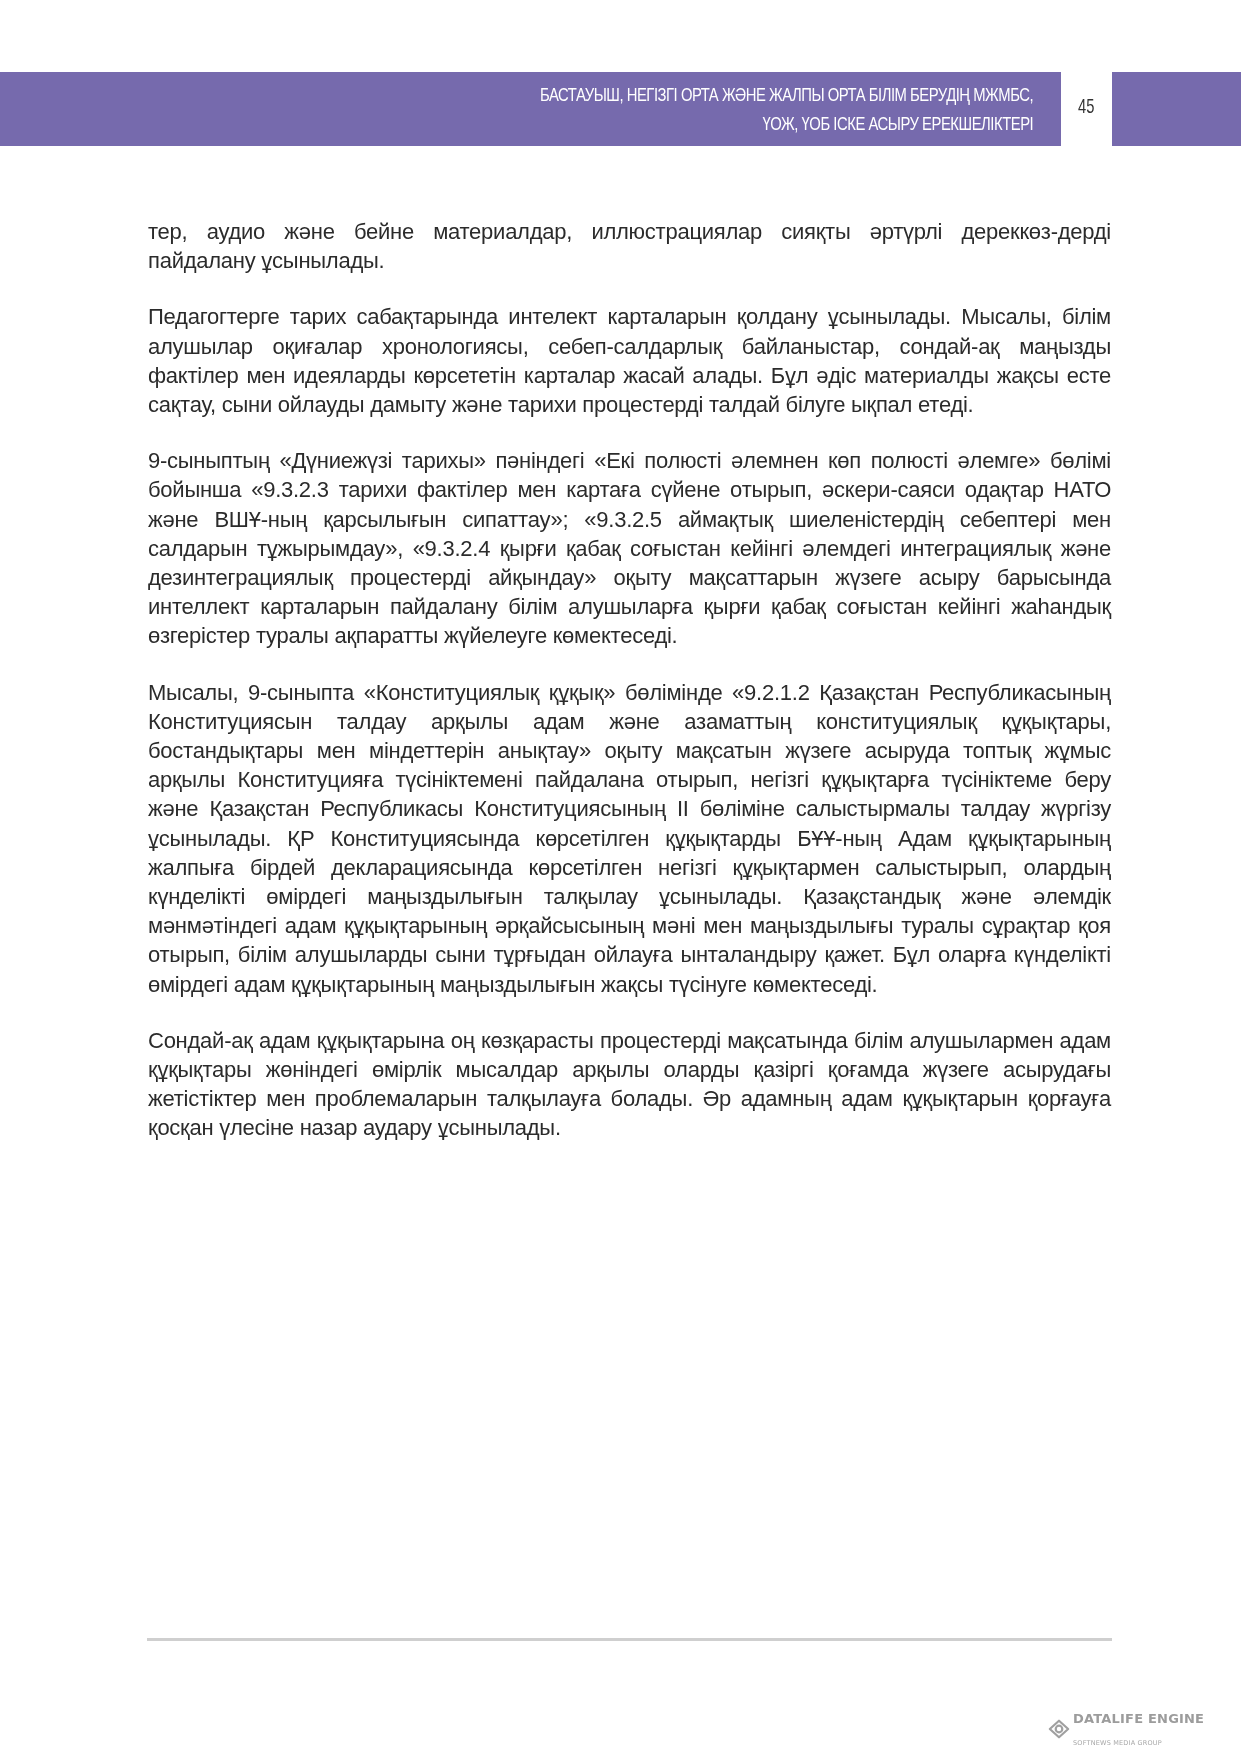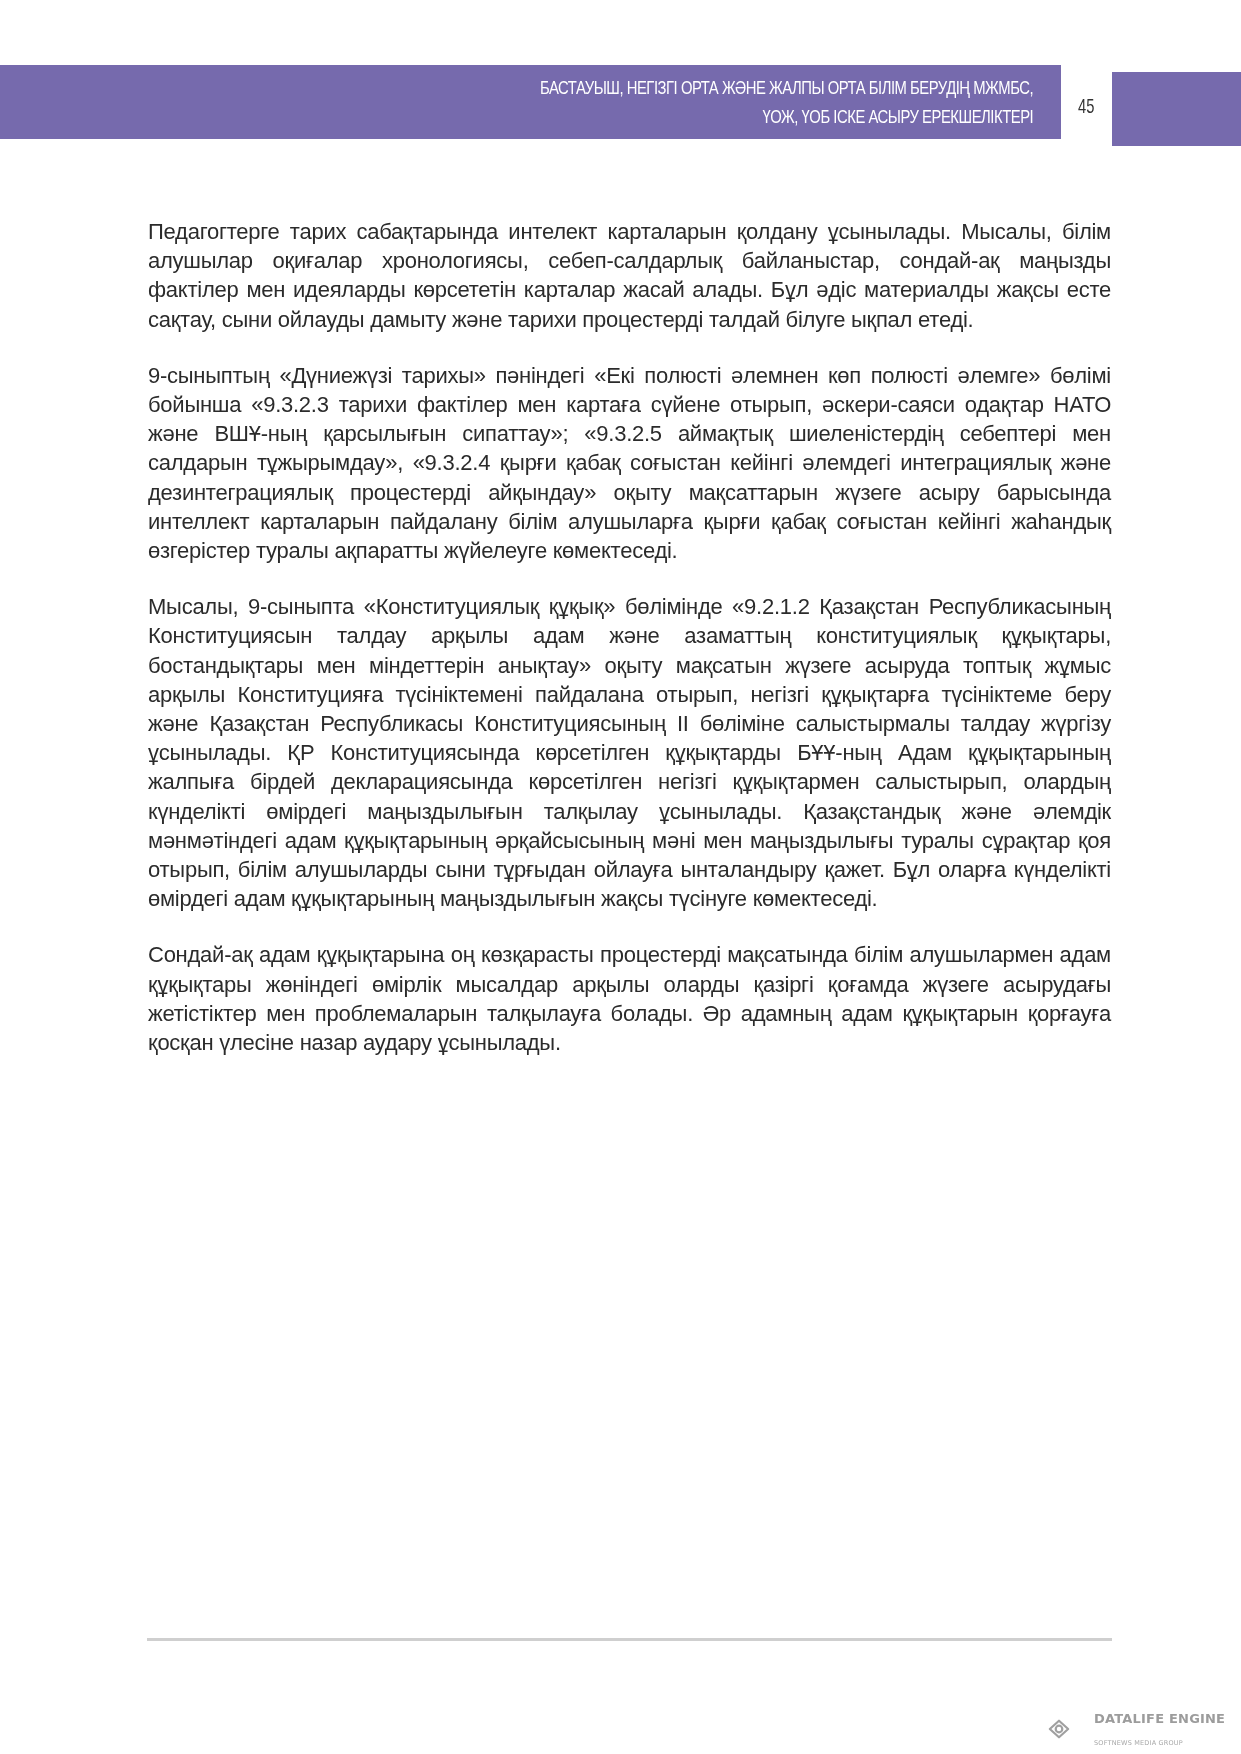--- a/index.html
+++ b/index.html
@@ -11,21 +11,21 @@
       width: 1241px;
       height: 1754px;
       position: relative;
       overflow: hidden;
       font-family: "Liberation Sans", "DejaVu Sans", sans-serif;
       color: #2a2a2a;
     }
     .header-bar {
       position: absolute;
       left: 0;
-      top: 65px;
+      top: 72px;
       width: 1061px;
       height: 74px;
       background: #766aad;
     }
     .header-title {
       position: absolute;
       right: 28px;
       top: 8px;
       text-align: right;
       color: #ffffff;
@@ -78,21 +78,21 @@
       width: 965px;
       height: 3px;
       background: #cfcfcf;
     }
     .watermark {
       position: absolute;
       left: 1048px;
       top: 1712px;
       display: flex;
       align-items: center;
-      gap: 24px;
+      gap: 3px;
       color: #9a9a9a;
     }
     .watermark-icon {
       width: 22px;
       height: 22px;
     }
     .watermark-text {
       display: flex;
       flex-direction: column;
       line-height: 1;
@@ -118,20 +118,21 @@
 <div class="header-bar">
   <div class="header-title">
     <div>БАСТАУЫШ, НЕГІЗГІ ОРТА ЖӘНЕ ЖАЛПЫ ОРТА БІЛІМ БЕРУДІҢ МЖМБС,</div>
     <div>ҮОЖ, ҮОБ ІСКЕ АСЫРУ ЕРЕКШЕЛІКТЕРІ</div>
   </div>
 </div>
 <div class="page-number">45</div>
 <div class="header-block-right"></div>
 
 <div class="content">
+  <p>тер, аудио және бейне материалдар, иллюстрациялар сияқты әртүрлі дереккөз-дерді пайдалану ұсынылады.</p>
   <p>Педагогтерге тарих сабақтарында интелект карталарын қолдану ұсынылады. Мысалы, білім алушылар оқиғалар хронологиясы, себеп-салдарлық байланыстар, сондай-ақ маңызды фактілер мен идеяларды көрсететін карталар жасай алады. Бұл әдіс материалды жақсы есте сақтау, сыни ойлауды дамыту және тарихи процестерді талдай білуге ықпал етеді.</p>
   <p>9-сыныптың «Дүниежүзі тарихы» пәніндегі «Екі полюсті әлемнен көп полюсті әлемге» бөлімі бойынша «9.3.2.3 тарихи фактілер мен картаға сүйене отырып, әскери-саяси одақтар НАТО және ВШҰ-ның қарсылығын сипаттау»; «9.3.2.5 аймақтық шиеленістердің себептері мен салдарын тұжырымдау», «9.3.2.4 қырғи қабақ соғыстан кейінгі әлемдегі интеграциялық және дезинтеграциялық процестерді айқындау» оқыту мақсаттарын жүзеге асыру барысында интеллект карталарын пайдалану білім алушыларға қырғи қабақ соғыстан кейінгі жаһандық өзгерістер туралы ақпаратты жүйелеуге көмектеседі.</p>
   <p>Мысалы, 9-сыныпта «Конституциялық құқық» бөлімінде «9.2.1.2 Қазақстан Республикасының Конституциясын талдау арқылы адам және азаматтың конституциялық құқықтары, бостандықтары мен міндеттерін анықтау» оқыту мақсатын жүзеге асыруда топтық жұмыс арқылы Конституцияға түсініктемені пайдалана отырып, негізгі құқықтарға түсініктеме беру және Қазақстан Республикасы Конституциясының II бөліміне салыстырмалы талдау жүргізу ұсынылады. ҚР Конституциясында көрсетілген құқықтарды БҰҰ-ның Адам құқықтарының жалпыға бірдей декларациясында көрсетілген негізгі құқықтармен салыстырып, олардың күнделікті өмірдегі маңыздылығын талқылау ұсынылады. Қазақстандық және әлемдік мәнмәтіндегі адам құқықтарының әрқайсысының мәні мен маңыздылығы туралы сұрақтар қоя отырып, білім алушыларды сыни тұрғыдан ойлауға ынталандыру қажет. Бұл оларға күнделікті өмірдегі адам құқықтарының маңыздылығын жақсы түсінуге көмектеседі.</p>
   <p>Сондай-ақ адам құқықтарына оң көзқарасты процестерді мақсатында білім алушылармен адам құқықтары жөніндегі өмірлік мысалдар арқылы оларды қазіргі қоғамда жүзеге асырудағы жетістіктер мен проблемаларын талқылауға болады. Әр адамның адам құқықтарын қорғауға қосқан үлесіне назар аудару ұсынылады.</p>
 </div>
 
 <div class="footer-rule"></div>
 
 <div class="watermark">
   <svg class="watermark-icon" viewBox="0 0 24 24">

